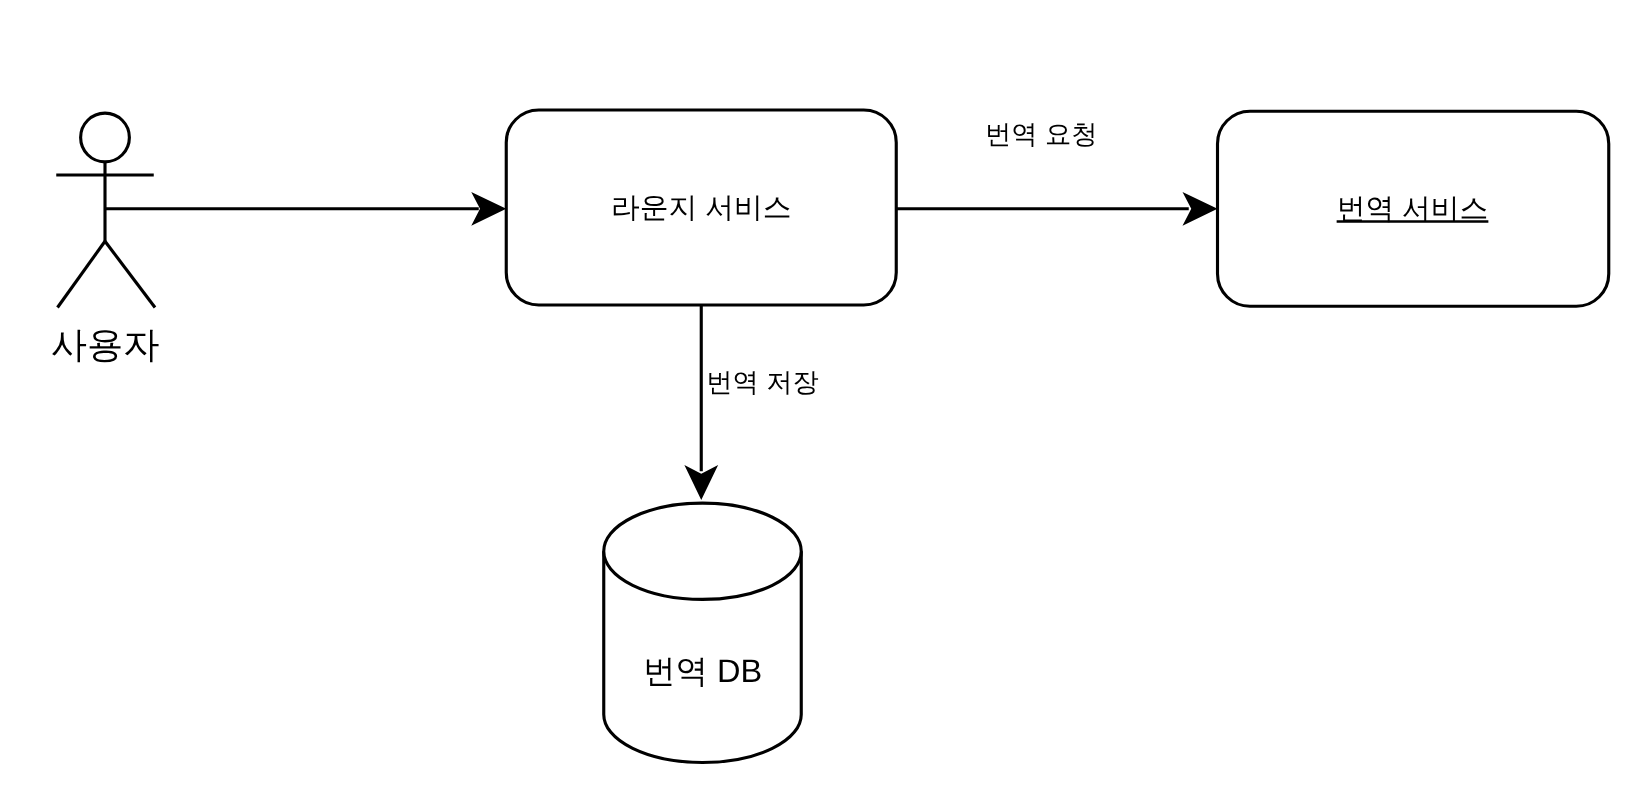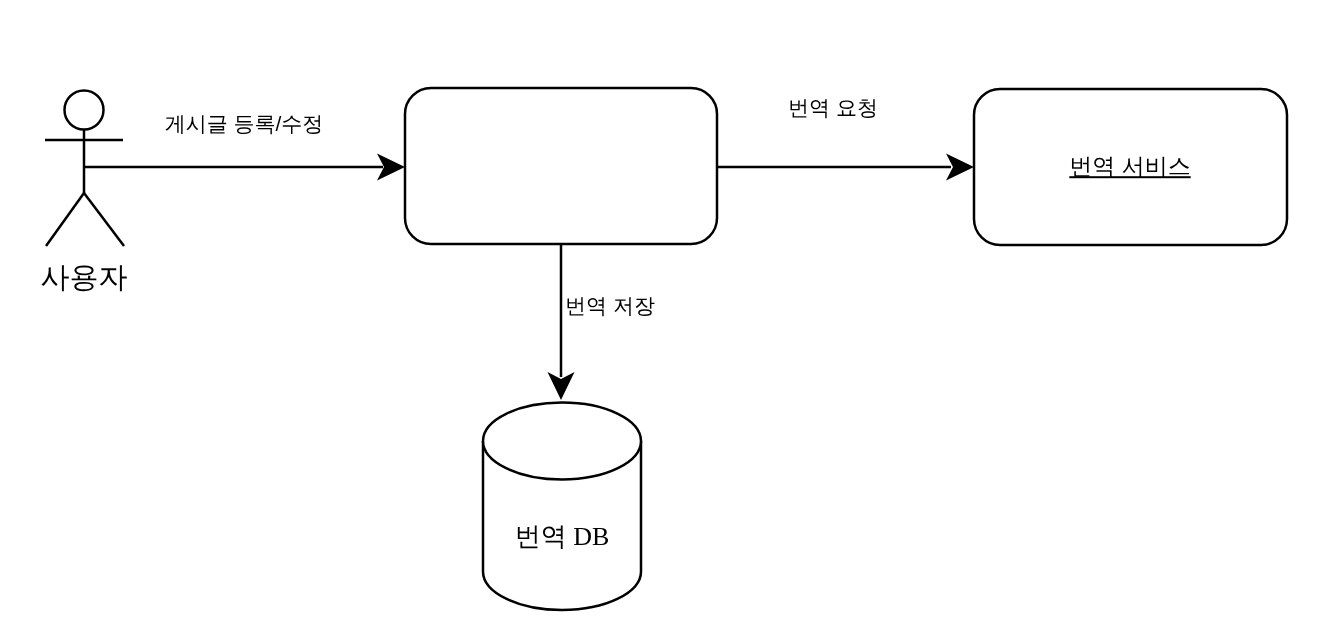--- a/index.html
+++ b/index.html
@@ -72,24 +72,24 @@
     <rect x="974" y="89" width="313" height="156" rx="26" fill="#ffffff"></rect>
 
     <g>
       <path fill="#ffffff" d="M 483 441 L 483 571.5 A 79 38.5 0 0 0 641 571.5 L 641 441"></path>
       <ellipse cx="562" cy="441" rx="79" ry="38.5" fill="#ffffff"></ellipse>
     </g>
   </svg>
 
   <div class="lbl actor-label" style="left:84px; top:277px;">사용자</div>
 
-  <div class="lbl edge-label" style="left:244px; top:124px;">게시글 등록/수정</div>
 
+  <div class="lbl node-label" style="left:561px; top:166px;">라운지 서비스</div>
 
   <div class="lbl edge-label" style="left:833px; top:108px;">번역 요청</div>
 
   <div class="lbl node-label" style="left:1130px; top:167px;text-decoration:underline;">번역 서비스</div>
 
   <div class="lbl edge-label" style="left:610px; top:306px;">번역 저장</div>
 
-  <div class="lbl db-label" style="left:562px; top:537px;font-family:Liberation Serif, serif;">번역 DB</div>
+  <div class="lbl db-label" style="left:562px; top:537px;">번역 DB</div>
 
 </div>
 
 </body></html>

